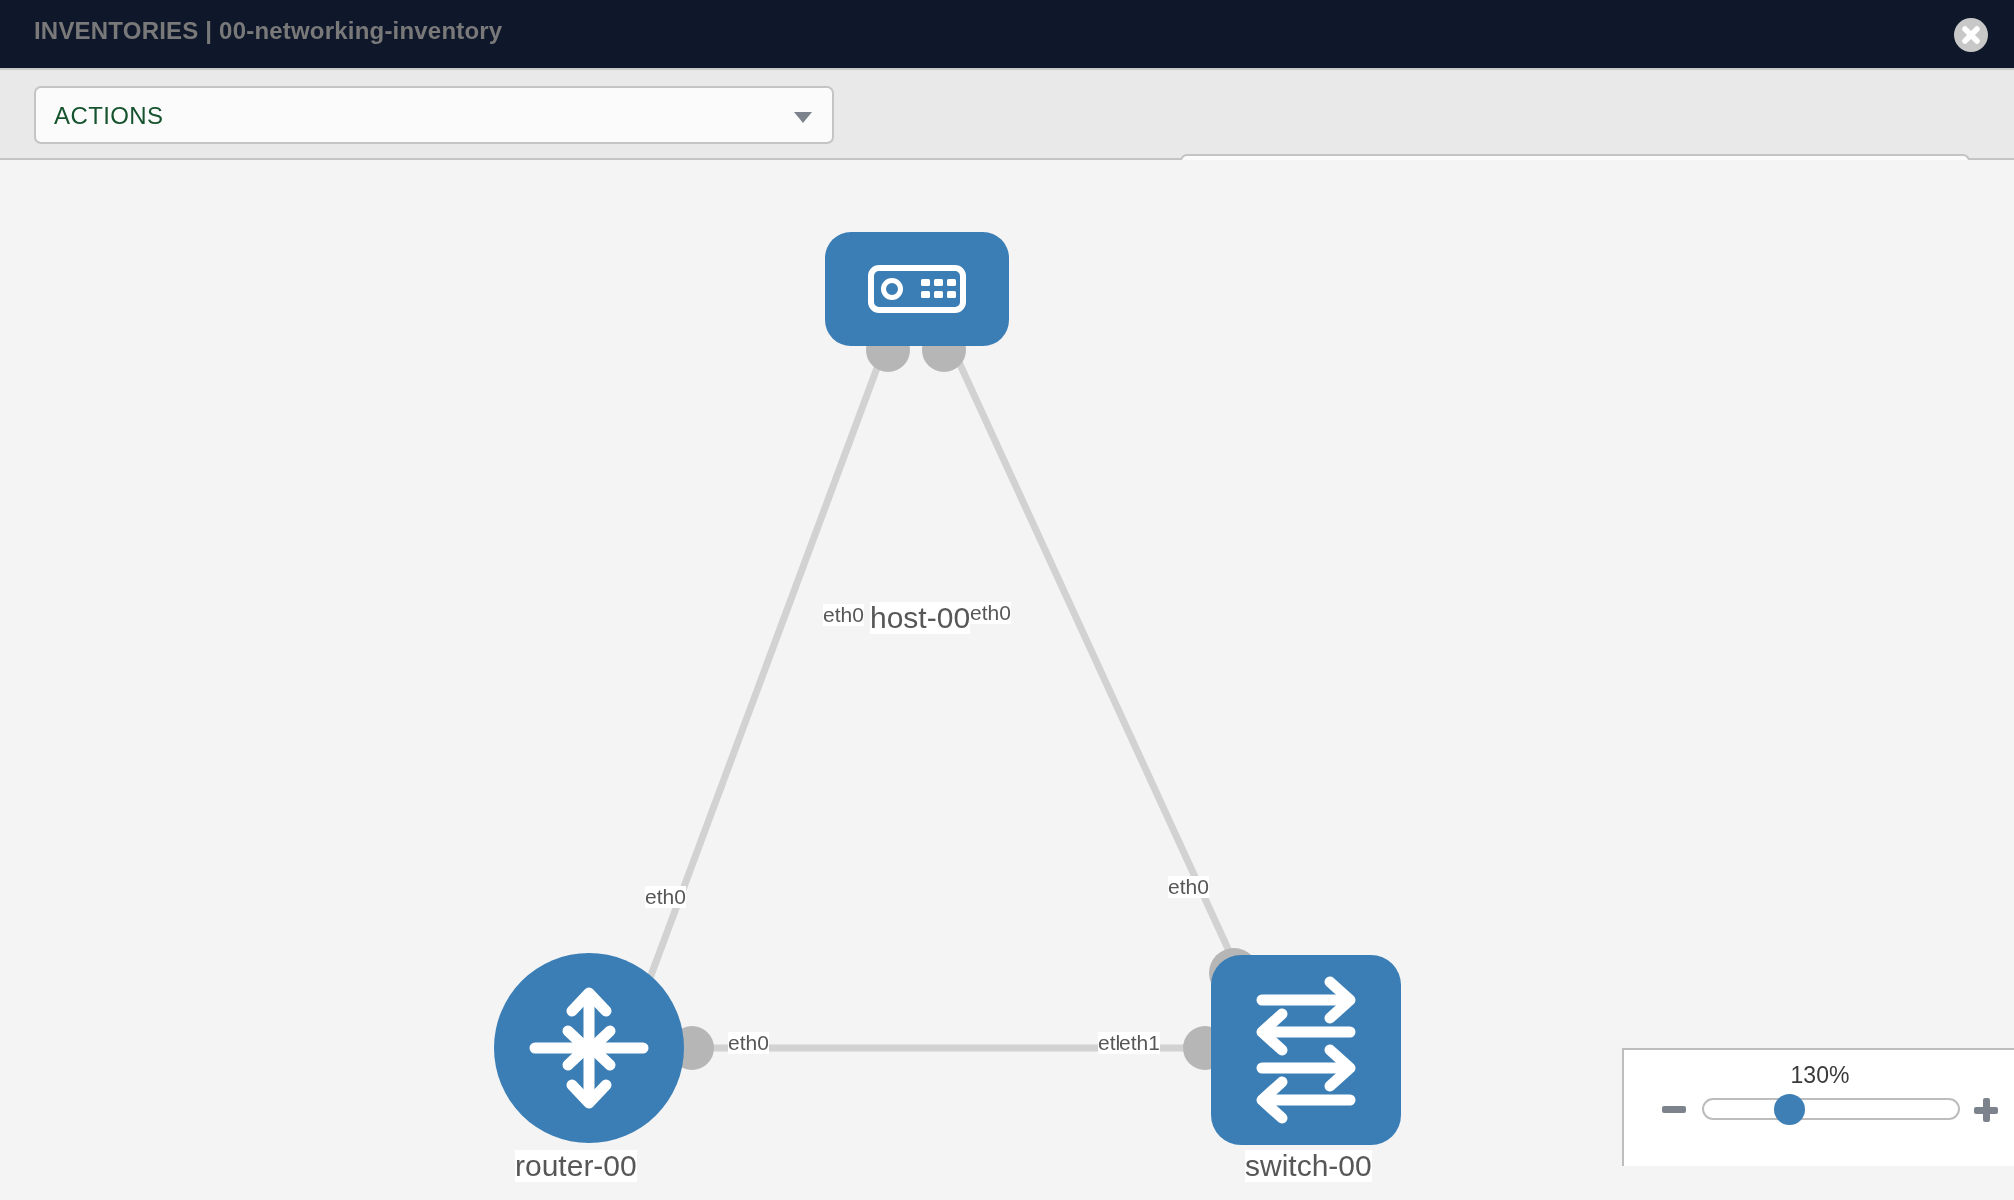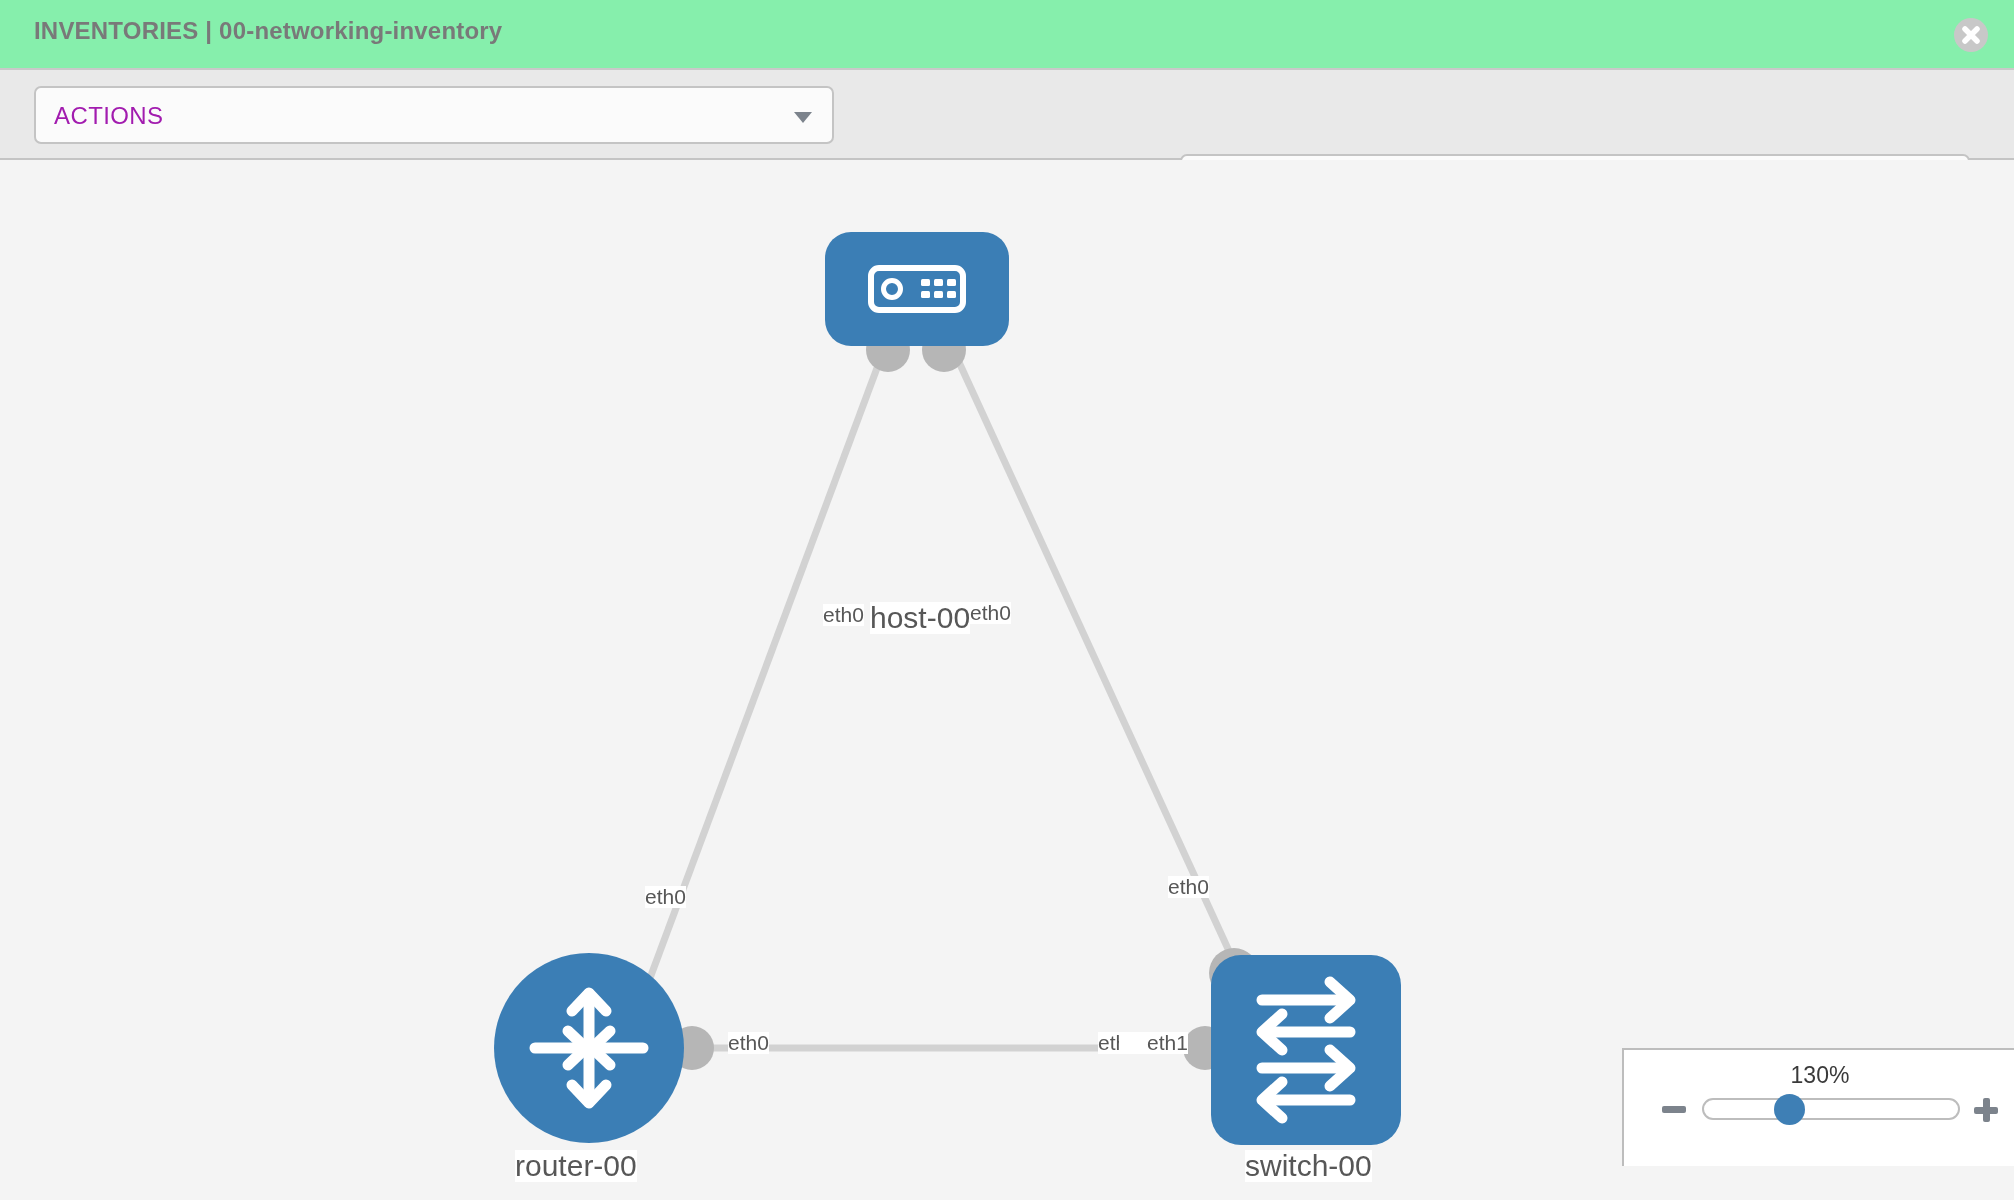--- a/index.html
+++ b/index.html
@@ -14,21 +14,21 @@
     font-family: "Liberation Sans", sans-serif;
     -webkit-font-smoothing: antialiased;
   }
 
   
   .header {
     position: absolute;
     left: 0; top: 0;
     width: 2014px;
     height: 68px;
-    background: #86efac;
+    background: #0f172a;
     box-sizing: border-box;
     text-align: right;
   }
   .page-title {
     position: absolute;
     left: 34px;
     top: 17px;
     font-size: 24px;
     font-weight: bold;
     color: #797979;
@@ -68,21 +68,21 @@
     border: 2px solid #c4c4c4;
     border-radius: 7px;
     box-sizing: border-box;
     cursor: pointer;
   }
   .actions-select .sel-label {
     position: absolute;
     left: 18px;
     top: 14px;
     font-size: 24px;
-    color: #a21caf;
+    color: #14532d;
     letter-spacing: 0.4px;
   }
   .caret {
     position: absolute;
     right: 20px;
     top: 24px;
     width: 0; height: 0;
     border-left: 9px solid transparent;
     border-right: 9px solid transparent;
     border-top: 11px solid #7c838c;
@@ -332,21 +332,21 @@
       </g>
     </g>
   </svg>
 
   <div class="nlabel iface" style="left:823px; top:444px;">eth0</div>
   <div class="nlabel iface" style="left:970px; top:442px;">eth0</div>
   <div class="nlabel iface" style="left:645px; top:726px;">eth0</div>
   <div class="nlabel iface" style="left:1168px; top:716px;">eth0</div>
   <div class="nlabel iface" style="left:728px; top:872px;">eth0</div>
   <div class="nlabel iface" style="left:1098px; top:872px;">eth</div>
-  <div class="nlabel iface" style="left:1119px; top:872px;padding-left:28px;">eth1</div>
+  <div class="nlabel iface" style="left:1119px; top:872px;">eth1</div>
 
   <div class="nlabel node-name" style="left:870px; top:430px;margin-top:12px;">host-00</div>
   <div class="nlabel node-name" style="left:515px; top:990px;">router-00</div>
   <div class="nlabel node-name" style="left:1245px; top:990px;">switch-00</div>
 </div>
 
 <div class="zoom-panel">
   <div class="zoom-pct">130%</div>
   <div class="zoom-minus"></div>
   <div class="zoom-track"></div>

